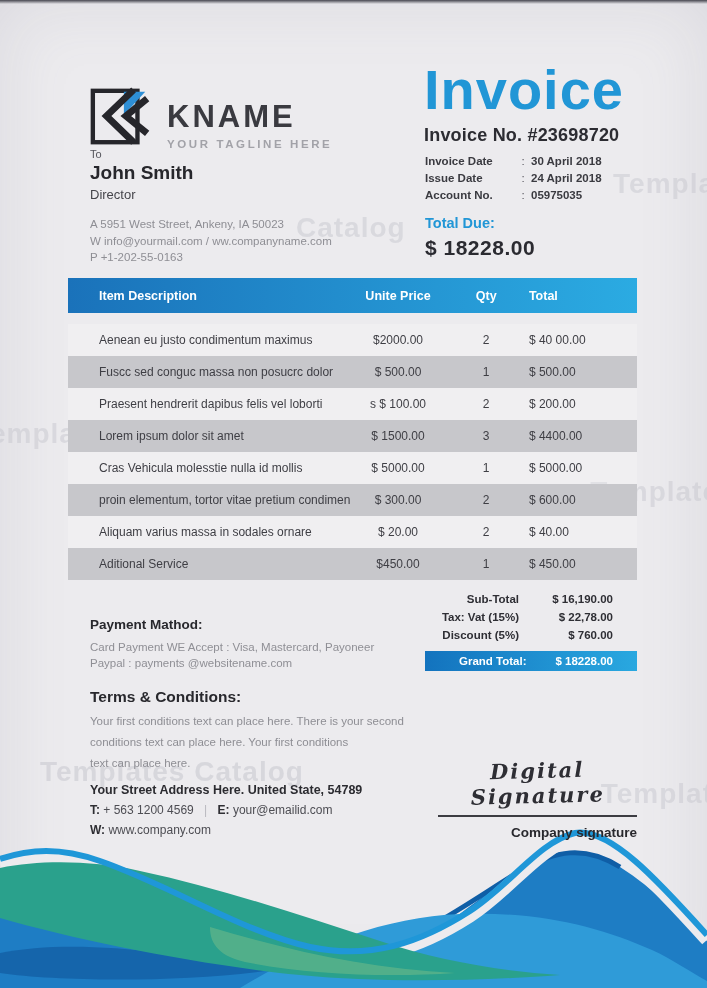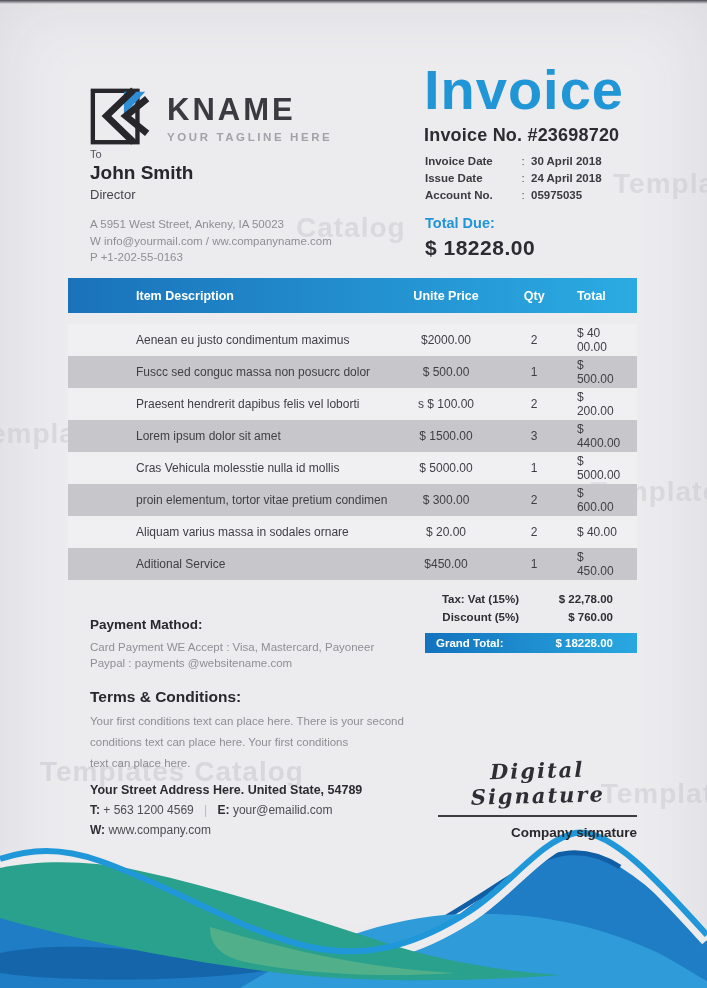--- a/index.html
+++ b/index.html
@@ -17,21 +17,21 @@
   
   .wm{position:absolute; color:#c4c4cc; opacity:.45; font-size:28px; font-weight:bold; letter-spacing:1px; white-space:nowrap; z-index:1;}
   .wm-1{right:-8px; top:168px;}
   .wm-2{left:296px; top:212px;}
   .wm-3{left:-10px; top:418px;}
   .wm-4{right:-12px; top:476px;}
   .wm-5{left:40px; top:756px; opacity:.5;}
   .wm-6{right:-6px; top:778px;}
 
   
-  .brand{position:absolute; left:88px; top:84px; display:flex; align-items:center; gap:15px; z-index:2;}
+  .brand{position:absolute; left:88px; top:84px; display:flex; align-items:flex-end; gap:15px; z-index:2;}
   .brand-text{padding-top:2px;}
   .brand-name{font-size:31px; font-weight:bold; letter-spacing:3px; color:#3a3a40; line-height:1;}
   .brand-tagline{font-size:11.5px; letter-spacing:2.6px; color:#a2a2a8; margin-top:6px; font-weight:bold;}
 
   .inv-head{position:absolute; left:424px; top:62px; z-index:2;}
   .inv-title{font-size:56px; line-height:1; font-weight:bold; color:#2196d6; letter-spacing:1px; margin:0;}
   .inv-number{font-size:18px; color:#2c2c32; margin-top:7px; font-weight:bold; letter-spacing:.2px;}
 
   .meta{position:absolute; left:425px; top:153px; z-index:2;}
   .meta-row{display:flex; font-size:11.5px; color:#3a3a40; line-height:17px;}
@@ -52,37 +52,37 @@
   
   .inv-table{position:absolute; left:68px; top:278px; width:569px; z-index:2;}
   .t-head{
     display:flex; align-items:center; height:35px;
     background:linear-gradient(90deg,#1a72ba,#2babe2);
     color:#fff; font-size:12.5px; font-weight:bold;
   }
   .t-rows{margin-top:11px;}
   .t-row{display:flex; align-items:center; height:32px; font-size:12px; color:#3e3e44; background:rgba(255,255,255,.22);}
   .t-row.alt{background:#c7c7cb;}
-  .c-desc{flex:0 0 50%; padding-left:20px; box-sizing:border-box; text-align:left;margin-left:48px;}
+  .c-desc{flex:0 0 50%; padding-left:31px; box-sizing:border-box; text-align:left;}
   .c-price{flex:0 0 16%; text-align:center;}
   .c-qty{flex:0 0 15%; text-align:center;}
   .c-total{flex:1; text-align:left; padding-right:16px; box-sizing:border-box;}
   .t-head .c-total{padding-right:26px;}
 
   
   .summary{position:absolute; left:380px; top:590px; width:257px; z-index:2;}
   .s-row{display:flex; align-items:center; height:18px; font-size:11.5px;}
   .s-label{flex:1; text-align:right; font-weight:bold; color:#2e2e34;}
   .s-value{width:118px; text-align:right; padding-right:24px; box-sizing:border-box; color:#2e2e34; font-weight:bold;}
   .grand{
     display:flex; align-items:center; height:20px; margin-top:7px; margin-left:45px;
     background:linear-gradient(90deg,#1373be,#29a8e0);
     color:#fff; font-size:11.5px; font-weight:bold;
   }
-  .g-label{padding-left:11px;}
+  .g-label{padding-left:34px;}
   .g-value{flex:1; text-align:right; padding-right:24px;}
 
   
   .payment{position:absolute; left:90px; top:617px; z-index:2;}
   .payment-title{font-size:13.5px; font-weight:bold; color:#28282d;}
   .payment-lines{margin-top:7px; font-size:11.5px; color:#8f8f95; line-height:16px;}
   .terms{position:absolute; left:90px; top:688px; width:330px; z-index:2;}
   .terms-title{font-size:15.5px; font-weight:bold; color:#28282d;}
   .terms-body{margin-top:5px; font-size:11.5px; color:#8e8e94; line-height:21px; white-space:pre-line;}
 
@@ -231,20 +231,24 @@
           <span class="c-price">$450.00</span>
           <span class="c-qty">1</span>
           <span class="c-total">$ 450.00</span>
         </div>
       </div>
   </div>
 
   <div class="summary">
     <div>
 
+        <div class="s-row">
+          <span class="s-label">Sub-Total</span>
+          <span class="s-value">$ 16,190.00</span>
+        </div>
 
         <div class="s-row alt">
           <span class="s-label">Tax: Vat (15%)</span>
           <span class="s-value">$ 22,78.00</span>
         </div>
 
         <div class="s-row">
           <span class="s-label">Discount (5%)</span>
           <span class="s-value">$ 760.00</span>
         </div>

